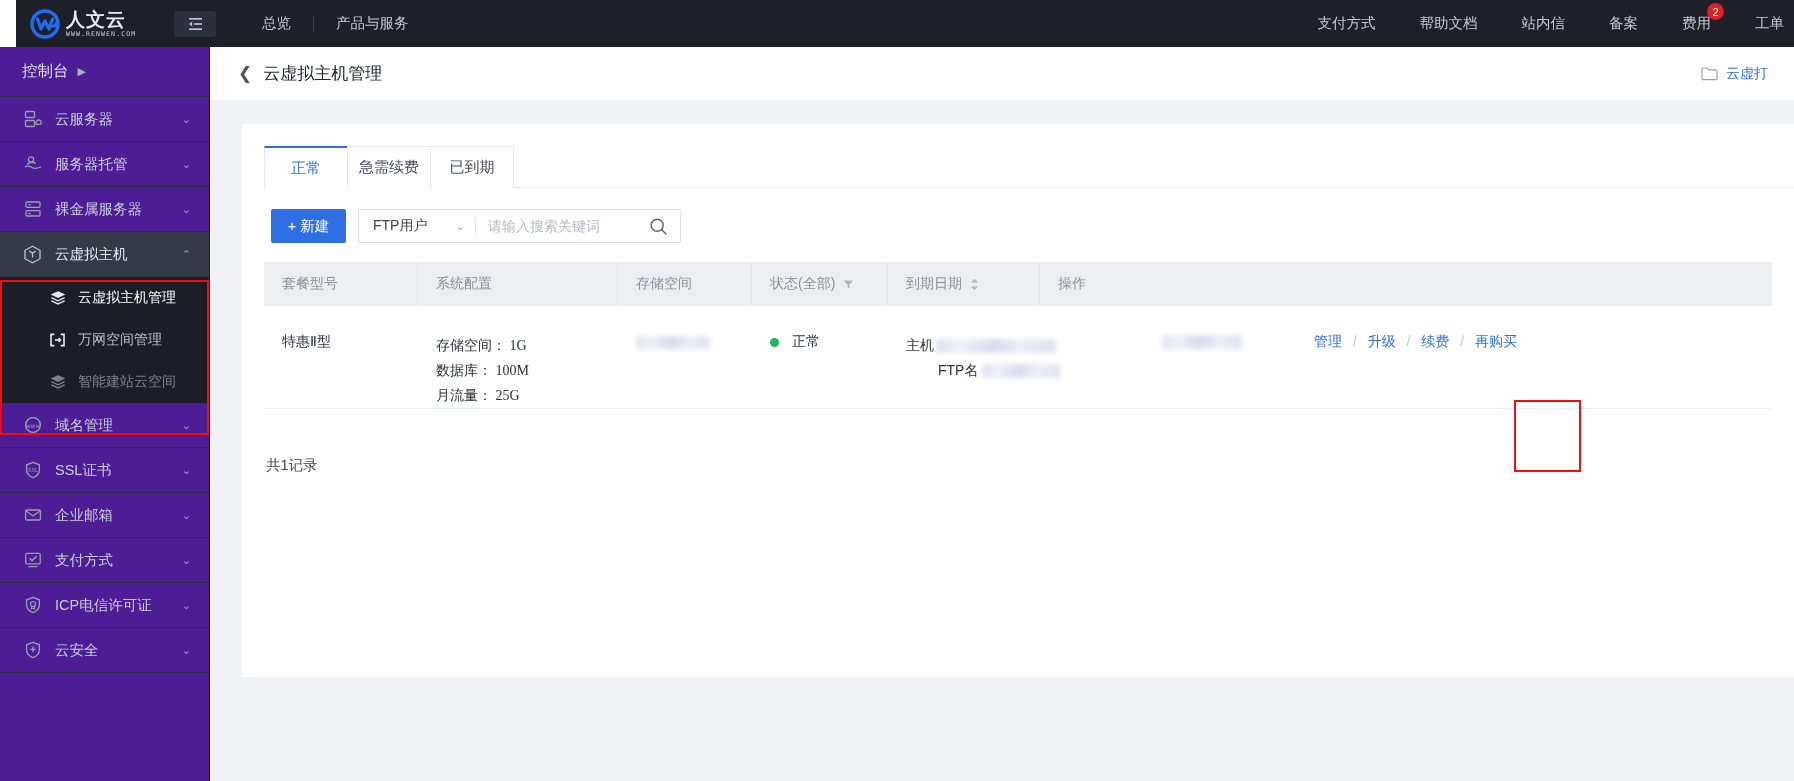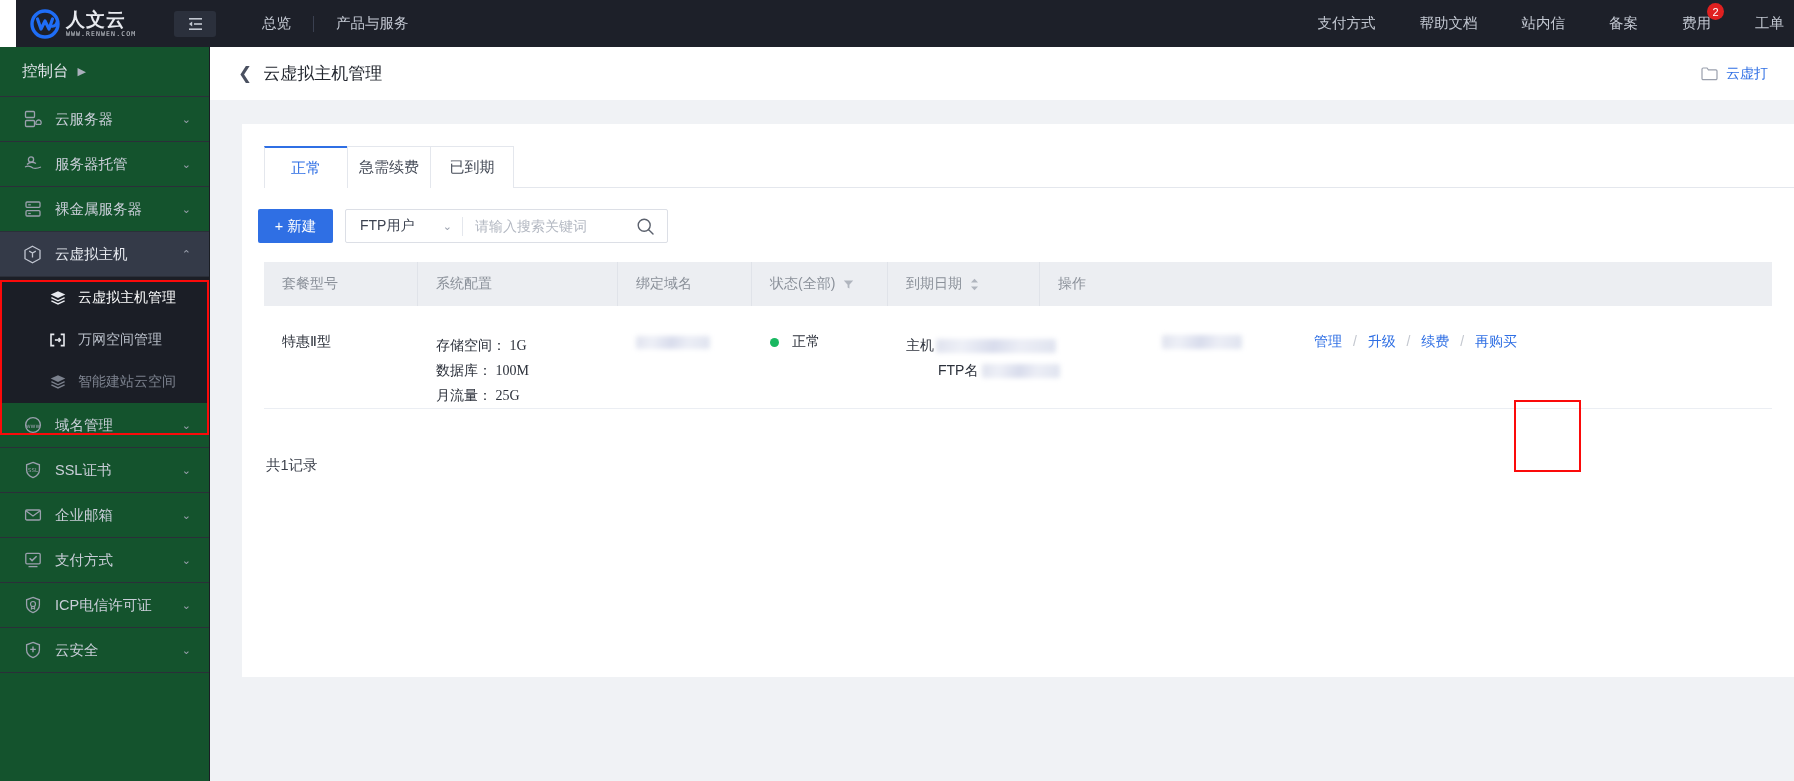--- a/index.html
+++ b/index.html
@@ -38,21 +38,21 @@
   }
   .nav-badge {
     position: absolute; top: -11px; right: 9px;
     min-width: 17px; height: 17px; border-radius: 50%;
     background: #e02020; color: #fff; font-size: 11px;
     display: flex; align-items: center; justify-content: center; padding: 0 4px;
   }
   
   #sidebar {
     position: absolute; top: 47px; left: 0; width: 210px; height: 734px;
-    background: #14532d; border-right: 1px solid #1a1d24; overflow: hidden;
+    background: #4c1d95; border-right: 1px solid #1a1d24; overflow: hidden;
   }
   #console-head {
     height: 50px; display: flex; align-items: center; padding-left: 22px;
     color: #dfe2e8; font-size: 15.5px; border-bottom: 1px solid #2c303a;
   }
   #console-head .caret { margin-left: 9px; font-size: 11px; color: #aab0bc; }
   .side-item {
     height: 45px; display: flex; align-items: center; padding-left: 22px;
     color: #c9ced8; font-size: 14.5px; cursor: pointer;
     border-bottom: 1px solid #2b2f39; position: relative;
@@ -94,21 +94,21 @@
   }
   
   #tabs { display: flex; margin-left: 22px; border-bottom: 1px solid #e4e7ed; height: 42px; }
   .tab {
     width: 84px; height: 42px; display: flex; align-items: center; justify-content: center;
     font-size: 15px; color: #454b57; cursor: pointer;
     border: 1px solid #e4e7ed; border-bottom: none; background: #fff; margin-right: -1px;
   }
   .tab.active { color: #2f6fe4; border-top: 2px solid #2f6fe4; }
   
-  #toolbar { display: flex; align-items: center; margin: 21px 0 0 16px; }
+  #toolbar { display: flex; align-items: center; margin: 21px 0 0 29px; }
   #new-btn {
     width: 75px; height: 34px; background: #2f6fe4; color: #fff; font-size: 14.5px;
     display: flex; align-items: center; justify-content: center; cursor: pointer;
     border-radius: 2px;
   }
   #search-group {
     margin-left: 12px; height: 34px; display: flex; align-items: center;
     border: 1px solid #dcdfe6; border-radius: 2px; background: #fff;
   }
   #ftp-select {
@@ -408,21 +408,21 @@
             </svg>
           </span>
         </div>
       </div>
     </div>
 
     <div id="table">
       <div class="thead">
         <div class="th c1">套餐型号</div>
         <div class="th c2">系统配置</div>
-        <div class="th c3">绑定域名</div>
+        <div class="th c3">存储空间</div>
         <div class="th c4">
           <span>状态(全部)</span>
           <span class="filterico">
             <svg width="11" height="11" viewBox="0 0 11 11">
               <path d="M0.8 1.4 H10.2 L6.4 5.8 V9.6 L4.6 8.6 V5.8 Z" fill="#b0b5be"></path>
             </svg>
           </span>
         </div>
         <div class="th c6">
           <span>到期日期</span>

